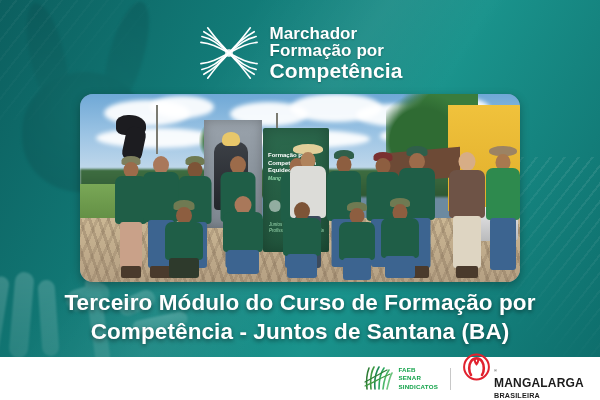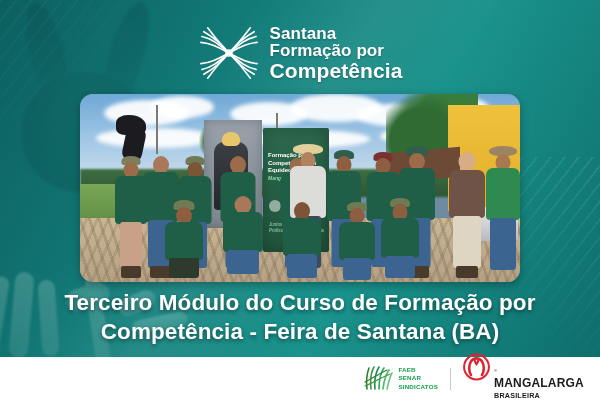--- a/index.html
+++ b/index.html
@@ -297,21 +297,21 @@
         <path d="M32 32 C20 42 14 47 4 49"></path>
         <path d="M32 32 C19 39 13 42 3 43"></path>
         <path d="M32 32 C42 42 48 50 54 58"></path>
         <path d="M32 32 C42 44 49 49 58 54"></path>
         <path d="M32 32 C44 42 50 47 60 49"></path>
         <path d="M32 32 C45 39 51 42 61 43"></path>
         <circle cx="32" cy="32" r="3.2" stroke-width="1.5"></circle>
       </g>
     </svg>
     <div class="logo-words">
-      <div class="l1">Santana</div>
+      <div class="l1">Marchador</div>
       <div class="l2">Formação por</div>
       <div class="l3">Competência</div>
     </div>
   </div>
 
   <div class="photo-frame">
     <div class="photo">
       <div class="sky"></div>
 
       <div class="cloud" style="left:24px;  top:6px;  width:86px; height:26px;"></div>
@@ -456,21 +456,21 @@
       </div>
       <div class="person" style="left:300px; top:104px; width:40px; height:84px;">
         <span class="cap" style="top:0;  width:20px; height:9px; background:#6f7a52;"></span>
         <span class="head" style="top:6px; width:15px; height:17px; background:#8d5e40;"></span>
         <span class="body" style="top:20px;width:38px; height:40px;"></span>
         <span class="legs" style="top:58px;width:30px; height:22px;"></span>
       </div>
     </div>
   </div>
 
-  <div class="title">Terceiro Módulo do Curso de Formação por Competência - Feira de Santana (BA)</div>
+  <div class="title">Terceiro Módulo do Curso de Formação por Competência - Juntos de Santana (BA)</div>
 
   <div class="footer">
 
     <div class="faeb">
       <svg width="30" height="24" viewBox="0 0 30 24">
         <g stroke-linecap="round" fill="none" stroke-width="1.6">
           <path d="M4 23 C3 14 4 7 6 2" stroke="#2f7d36"></path>
           <path d="M8 23 C7 13 8 6 11 1" stroke="#3f9a42"></path>
           <path d="M12 23 C11 13 13 6 16 1" stroke="#1f8a55"></path>
           <path d="M16 23 C16 13 18 6 21 2" stroke="#2aa85e"></path>

